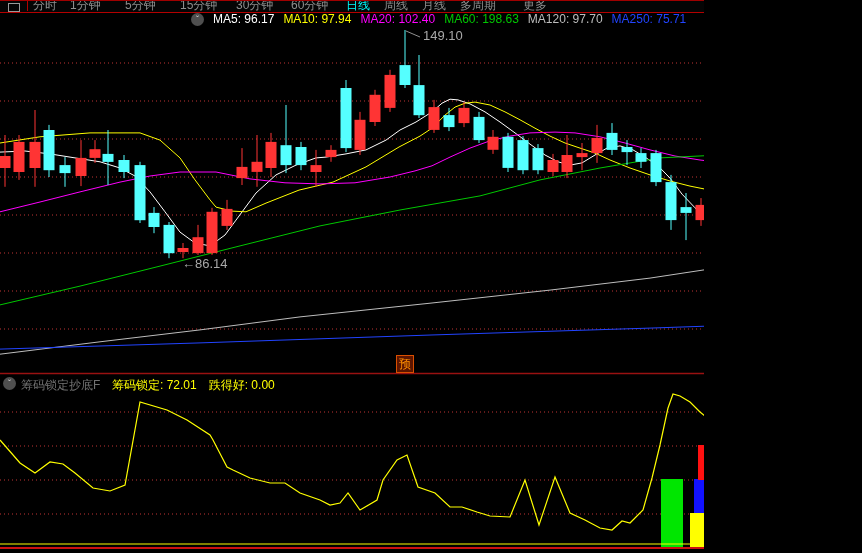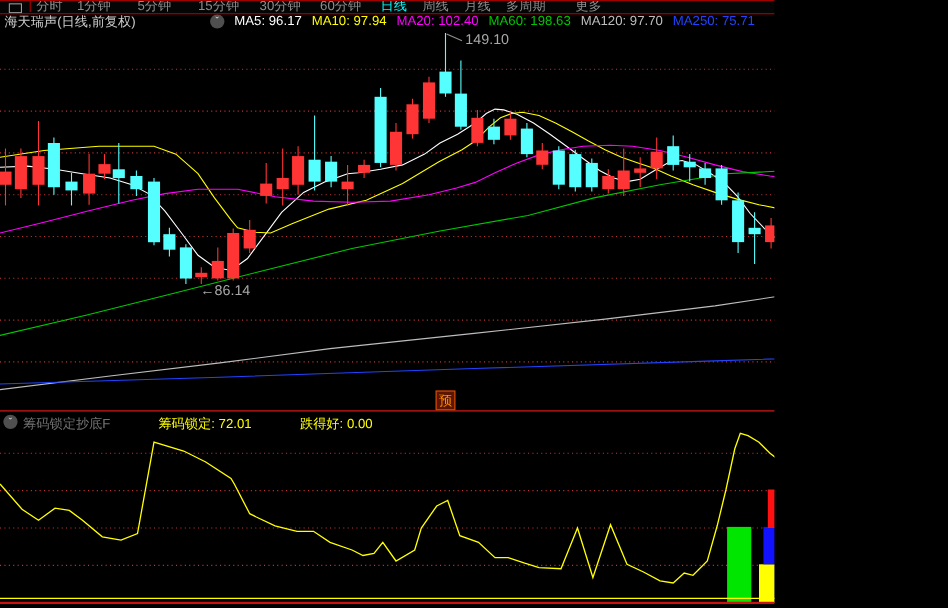--- a/index.html
+++ b/index.html
@@ -19,21 +19,21 @@
   .stock-title{position:absolute;left:4px;top:0;color:#cccccc;}
   .chev{position:absolute;width:13px;height:13px;border-radius:50%;background:#4f4f4f;color:#d8d8d8;
         font-size:9px;line-height:12px;text-align:center;}
   .chev-main{left:191px;top:1px;}
   .ma-labels{position:absolute;left:213px;top:0;}
   .ma-labels span{margin-right:9px;}
   .lower-header{position:absolute;left:0;top:377px;width:862px;height:15px;z-index:4;font-size:12px;white-space:nowrap;}
   .chev-lower{left:3px;top:0px;}
   .lower-title{position:absolute;left:21px;top:0;color:#737373;}
   .lower-values{position:absolute;left:112px;top:0;}
-  .lower-values span{margin-right:12px;margin-left:32px;}
+  .lower-values span{margin-right:12px;}
   
   #chart-svg{position:absolute;left:0;top:0;z-index:1;}
   
   .annotation{position:absolute;color:#a8a8a8;font-size:13px;z-index:3;white-space:nowrap;}
   .badge{position:absolute;left:396px;top:355px;width:16px;height:16px;background:#5c1500;
          border:1px solid #d94f00;color:#ff9000;font-size:12px;line-height:16px;text-align:center;z-index:3;}
 </style>
 </head>
 <body>
 
@@ -204,21 +204,20 @@
       <rect x="690" y="513.0" width="23" height="35.0" fill="#ffff00"></rect>
       <rect x="694" y="479.0" width="17" height="34.0" fill="#1212ff"></rect>
       <rect x="698" y="445.0" width="8" height="35.0" fill="#ff1111"></rect>
       <polyline points="0,440.0 20,463.0 35,473.0 50,462.0 63,464.0 75,473.0 93,488.0 110,491.0 125,485.0 140,402.0 167,410.0 187,420.0 210,435.0 213,440.0 227,467.0 233,470.0 250,478.0 270,483.0 285,483.0 300,493.0 320,500.0 330,505.0 340,503.0 348,493.0 360,510.0 377,500.0 383,480.0 397,460.0 407,455.0 418,487.0 435,493.0 450,507.0 462,507.0 477,512.0 490,516.0 510,517.0 525,480.0 539,525.0 555,477.0 570,513.0 585,520.0 600,528.0 612,530.0 622,521.0 630,523.0 643,510.0 652,478.0 660,445.0 668,408.0 673,394.0 680,396.0 690,402.0 700,412.0 710,420.0 717,428.0 722,450.0 727,493.0 731,509.0 736,513.0 740,508.0 750,503.0 760,500.0 770,497.0 780,492.0 788,487.0 793,483.0 800,465.0 805,453.0 810,458.0 815,465.0 823,477.0 828,472.0 833,467.0 838,472.0 843,477.0 848,484.0 853,490.0 858,496.0 862,500.0" fill="none" stroke="#ffff00" stroke-width="1.2"></polyline>
       <line x1="0" x2="862" y1="544" y2="544" stroke="#ffff00" stroke-width="1"></line>
       <line x1="0" x2="862" y1="373.5" y2="373.5" stroke="#991111" stroke-width="1.5"></line>
       <line x1="0" x2="862" y1="548" y2="548" stroke="#cc1111" stroke-width="2"></line>
     </svg>
 
   <div class="main-header">
-    <span class="stock-title">海天瑞声(日线,前复权)</span>
     <span class="chev chev-main">ˇ</span>
     <span class="ma-labels" id="ma-labels"><span style="color: rgb(255, 255, 255);">MA5: 96.17</span><span style="color: rgb(255, 255, 0);">MA10: 97.94</span><span style="color: rgb(255, 0, 255);">MA20: 102.40</span><span style="color: rgb(0, 200, 0);">MA60: 198.63</span><span style="color: rgb(189, 189, 189);">MA120: 97.70</span><span style="color: rgb(34, 68, 255);">MA250: 75.71</span></span>
   </div>
 
   <div class="annotation" id="anno-high" style="left: 423px; top: 28px; text-align: right;">149.10</div>
   <div class="annotation" id="anno-low" style="left: 182px; top: 256px;">←86.14</div>
   <div class="badge">预</div>
 
   <div class="lower-header">
     <span class="chev chev-lower">ˇ</span>

